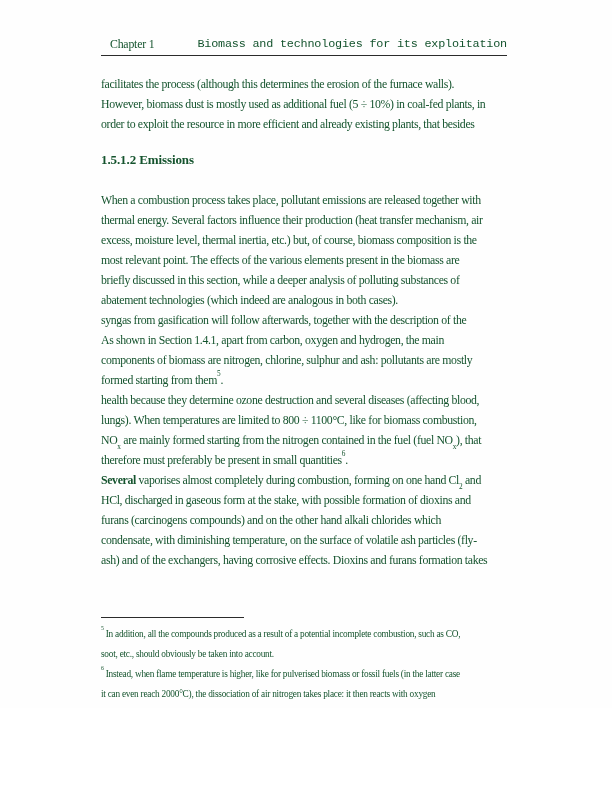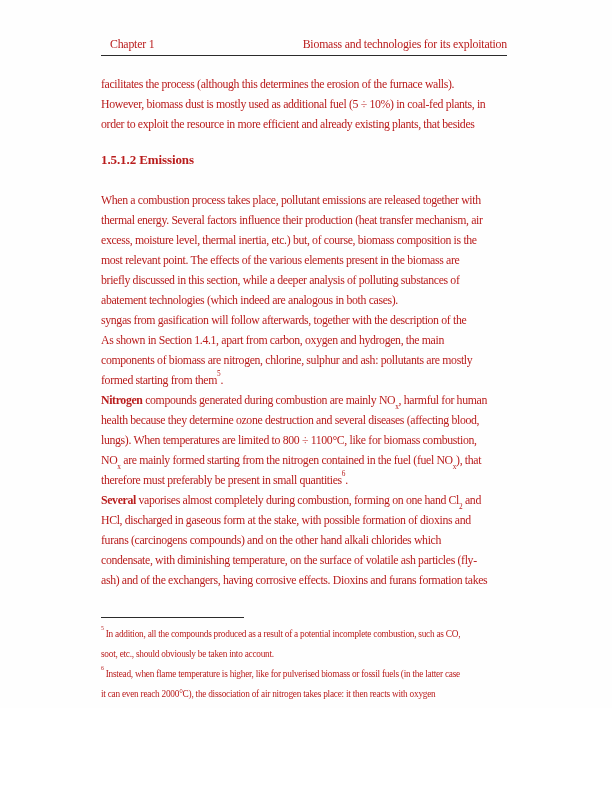--- a/index.html
+++ b/index.html
@@ -3,35 +3,35 @@
 <meta charset="utf-8">
 <style>
   * { margin: 0; padding: 0; box-sizing: border-box; }
   html, body { background: #ffffff; }
   .page {
     position: relative;
     width: 612px;
     height: 708px;
     background: #fefefe;
     font-family: "Liberation Serif", "DejaVu Serif", serif;
-    color: #b91c1c;
+    color: #14532d;
     overflow: hidden;
   }
   
   .running-header {
     position: absolute;
     left: 101px;
     top: 37px;
     width: 406px;
     height: 16px;
     font-size: 11.8px;
     letter-spacing: -0.2px;
   }
   .running-header .chapter { position: absolute; left: 9px; top: 0; }
-  .running-header .title { position: absolute; right: 0; top: 0; }
+  .running-header .title { position: absolute; right: 0; top: 0; font-family: Liberation Mono, monospace; }
   .header-rule {
     position: absolute;
     left: 101px;
     top: 55px;
     width: 406px;
     height: 0;
     border: none;
     border-top: 1px solid #2b2b2b;
   }
   
@@ -112,21 +112,20 @@
       <div class="ln">syngas from gasification will follow afterwards, together with the description of the</div>
     </div>
 
     <div>
       <div class="ln">As shown in Section 1.4.1, apart from carbon, oxygen and hydrogen, the main</div>
       <div class="ln">components of biomass are nitrogen, chlorine, sulphur and ash: pollutants are mostly</div>
       <div class="ln"><span>formed starting from them</span><sup class="fr">5</sup><span>.</span></div>
     </div>
 
     <div>
-      <div class="ln"><b>Nitrogen</b><span> compounds generated during combustion are mainly NO</span><sub class="x">x</sub><span>, harmful for human</span></div>
       <div class="ln">health because they determine ozone destruction and several diseases (affecting blood,</div>
       <div class="ln">lungs). When temperatures are limited to 800 ÷ 1100°C, like for biomass combustion,</div>
       <div class="ln"><span>NO</span><sub class="x">x</sub><span> are mainly formed starting from the nitrogen contained in the fuel (fuel NO</span><sub class="x">x</sub><span>), that</span></div>
       <div class="ln"><span>therefore must preferably be present in small quantities</span><sup class="fr">6</sup><span>.</span></div>
     </div>
 
     <div>
       <div class="ln"><b>Several</b><span> vaporises almost completely during combustion, forming on one hand Cl</span><sub class="x">2</sub><span> and</span></div>
       <div class="ln">HCl, discharged in gaseous form at the stake, with possible formation of dioxins and</div>
       <div class="ln">furans (carcinogens compounds) and on the other hand alkali chlorides which</div>

